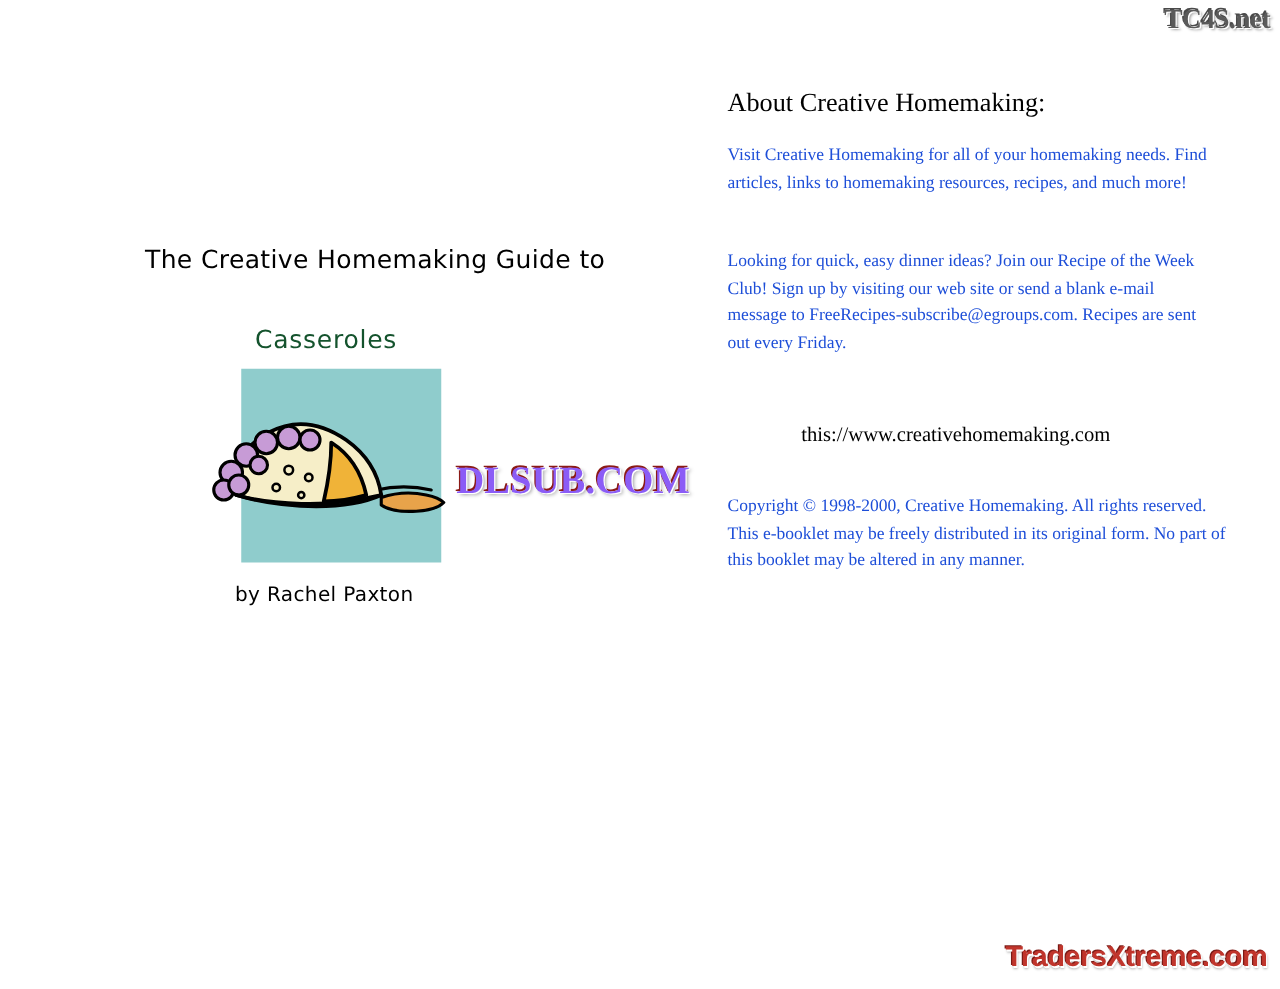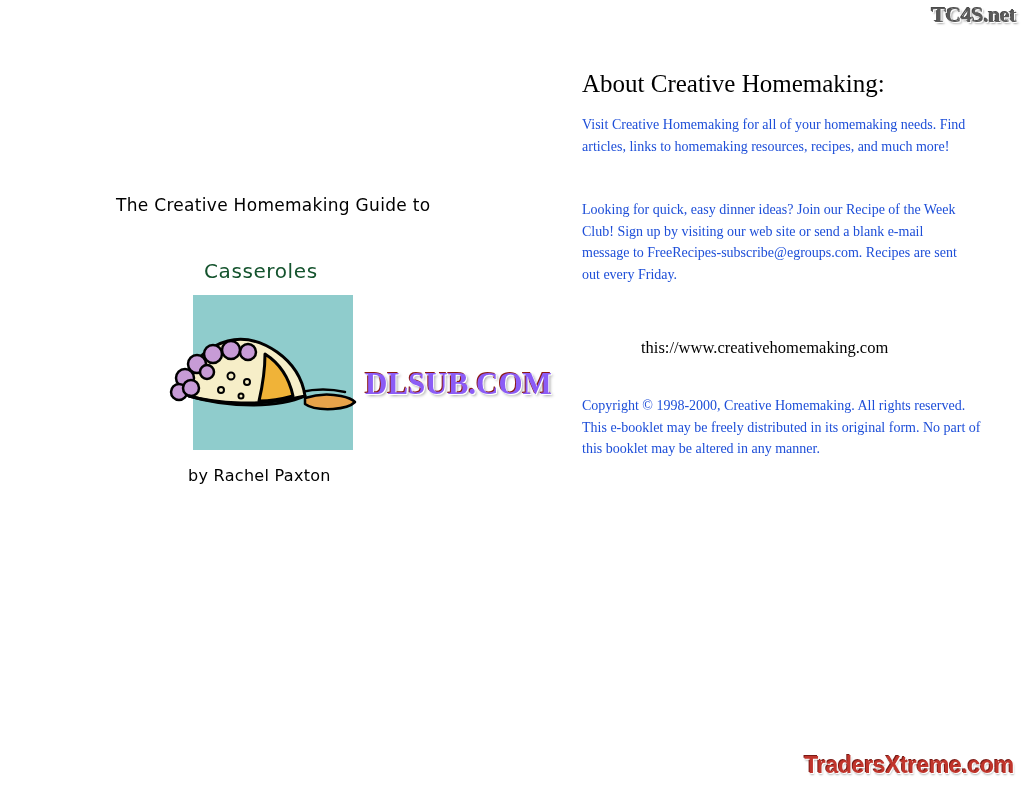--- a/index.html
+++ b/index.html
@@ -61,21 +61,21 @@
     z-index: 40;
     white-space: nowrap;
   }
 
   
   .cover-title {
     position: absolute;
     left: 116px;
     top: 195px;
     font-family: "DejaVu Sans", sans-serif;
-    font-size: 17px;
+    font-size: 20px;
     color: #000000;
     letter-spacing: 0.3px;
     white-space: nowrap;
   }
   .cover-subject {
     position: absolute;
     left: 204px;
     top: 259px;
     font-family: "DejaVu Sans", sans-serif;
     font-size: 20px;
@@ -109,21 +109,21 @@
     height: 110px;
     z-index: 20;
   }
 
   
   .about-heading {
     position: absolute;
     left: 582px;
     top: 70px;
     font-family: "Liberation Serif", serif;
-    font-size: 25px;
+    font-size: 21px;
     color: #000000;
   }
   .para {
     position: absolute;
     font-family: "Liberation Serif", serif;
     font-size: 14px;
     line-height: 21.5px;
     color: #1d4ed8;
   }
   .p1 { left: 582px; top: 114px; width: 400px; }

